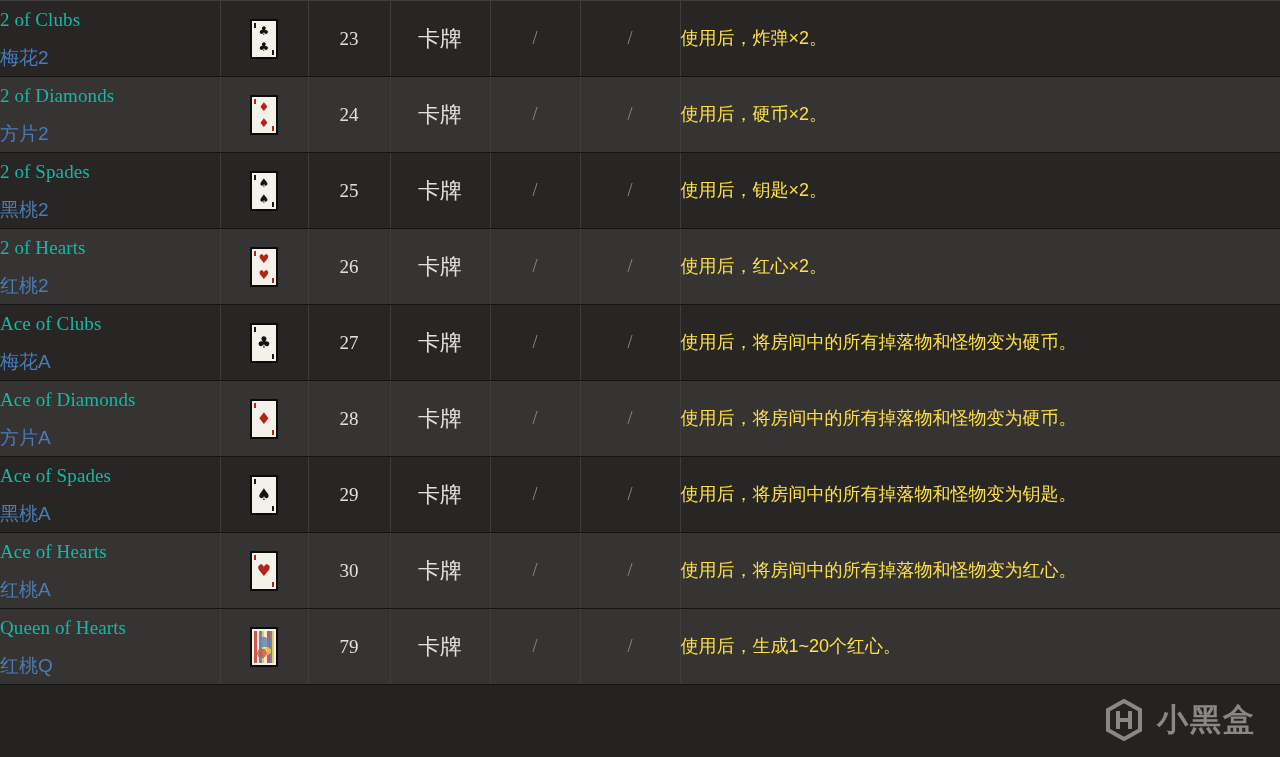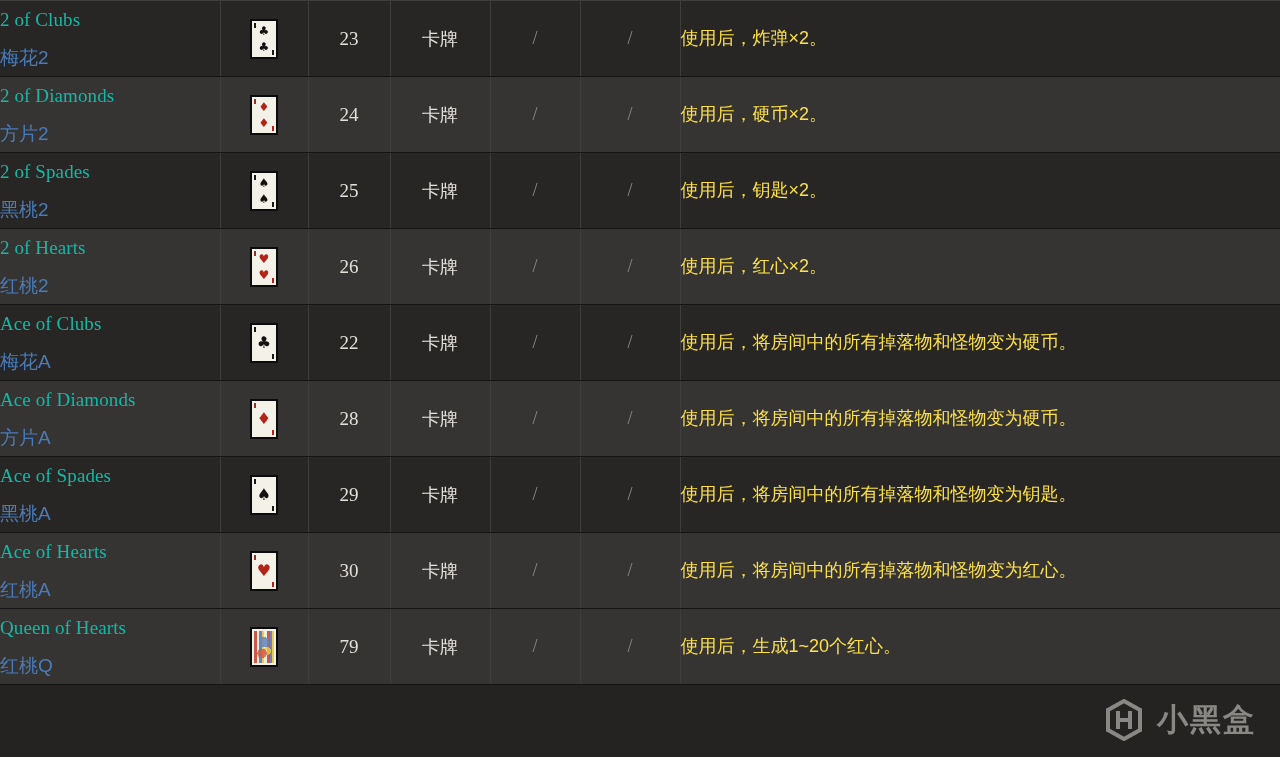--- a/index.html
+++ b/index.html
@@ -149,21 +149,21 @@
     text-align: center;
     color: #ddd9d3;
     margin-top: 36px;
   }
   .id-text {
     font-family: "Liberation Serif", serif;
     font-size: 19px;
     color: #e3dfd9;
   }
   .type-text {
-    font-size: 18px;
+    font-size: 22px;
     color: #e3dfd9;
   }
   .slash-text {
     font-family: "Liberation Serif", serif;
     font-size: 18px;
     color: #8d8a86;
   }
 
   .desc-cell {
     padding: 0 0 0 12px;
@@ -251,21 +251,21 @@
         <td class="center-cell"><span class="slash-text">/</span></td>
         <td class="center-cell"><span class="slash-text">/</span></td>
         <td class="desc-cell"><span>使用后，红心×2。</span></td>
       </tr>
       <tr class="row-odd">
         <td class="name-cell">
           <span class="name-en">Ace of Clubs</span>
           <span class="name-zh">梅花A</span>
         </td>
         <td class="img-cell"><span class="card-face"><span class="corner corner-tl"></span><span class="corner corner-br"></span><span class="pip pip-center pip-black">♣</span></span></td>
-        <td class="center-cell"><span class="id-text">22</span></td>
+        <td class="center-cell"><span class="id-text">27</span></td>
         <td class="center-cell"><span class="type-text">卡牌</span></td>
         <td class="center-cell"><span class="slash-text">/</span></td>
         <td class="center-cell"><span class="slash-text">/</span></td>
         <td class="desc-cell"><span>使用后，将房间中的所有掉落物和怪物变为硬币。</span></td>
       </tr>
       <tr class="row-even">
         <td class="name-cell">
           <span class="name-en">Ace of Diamonds</span>
           <span class="name-zh">方片A</span>
         </td>

